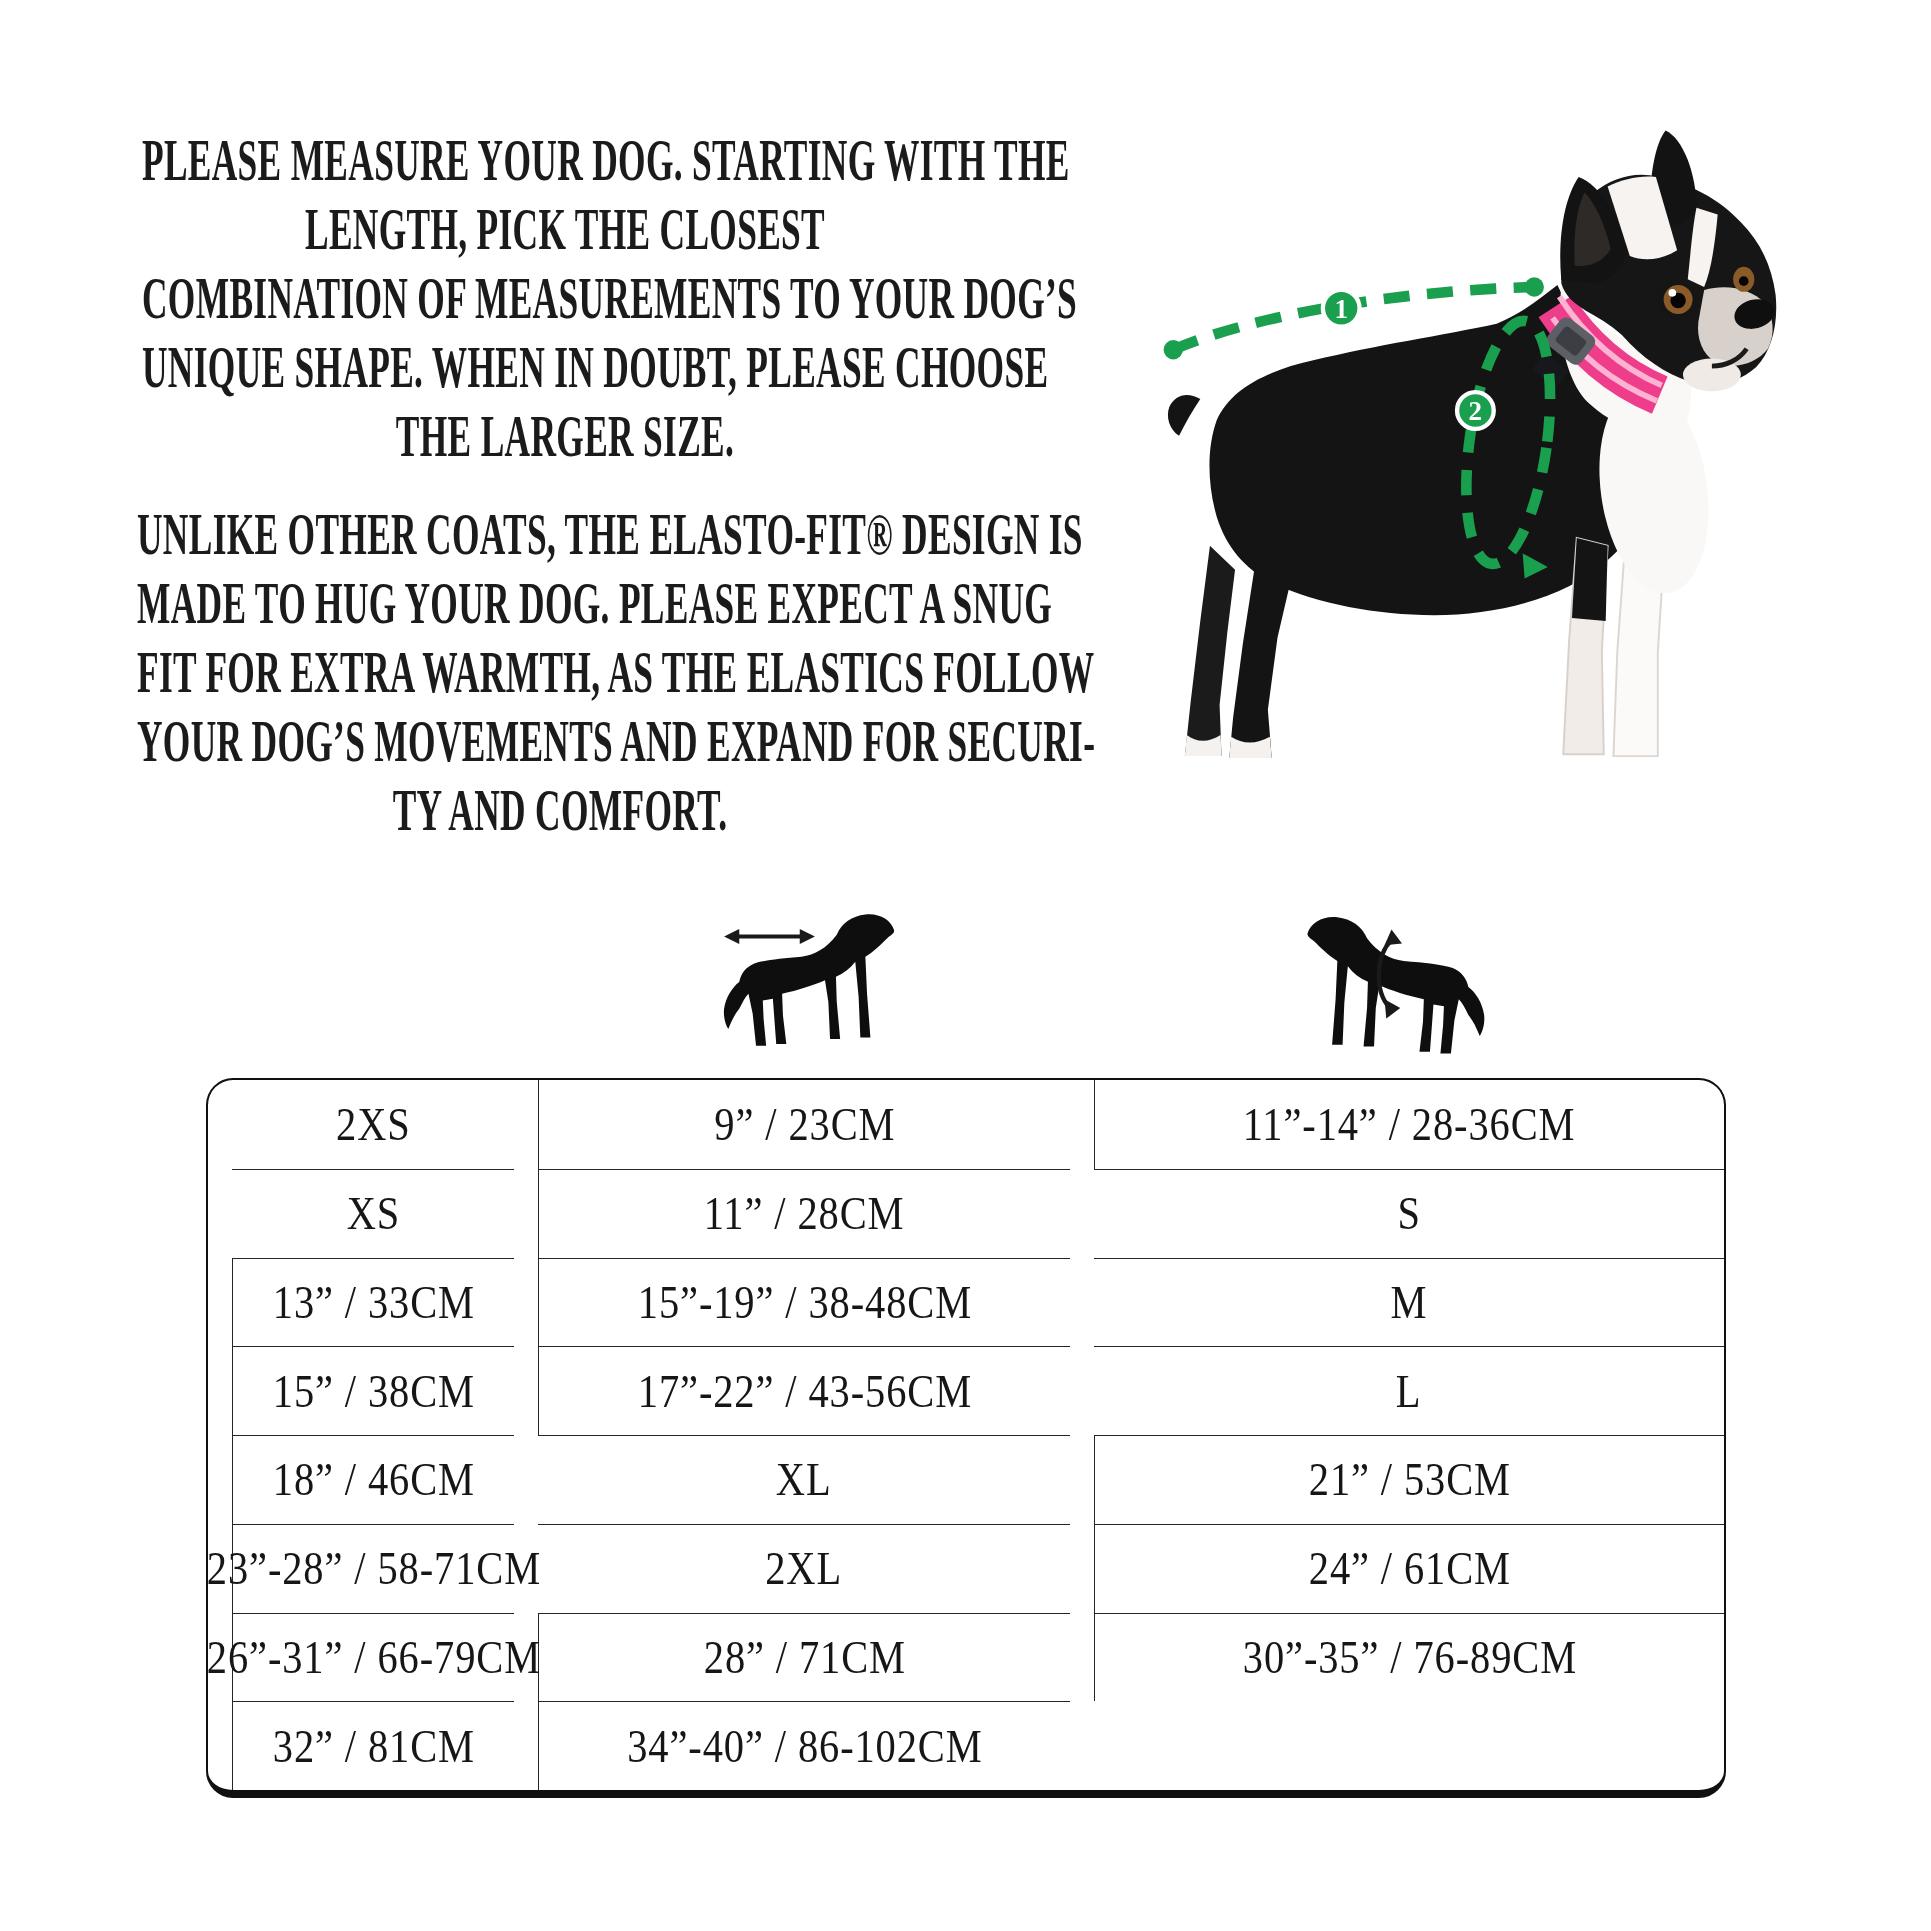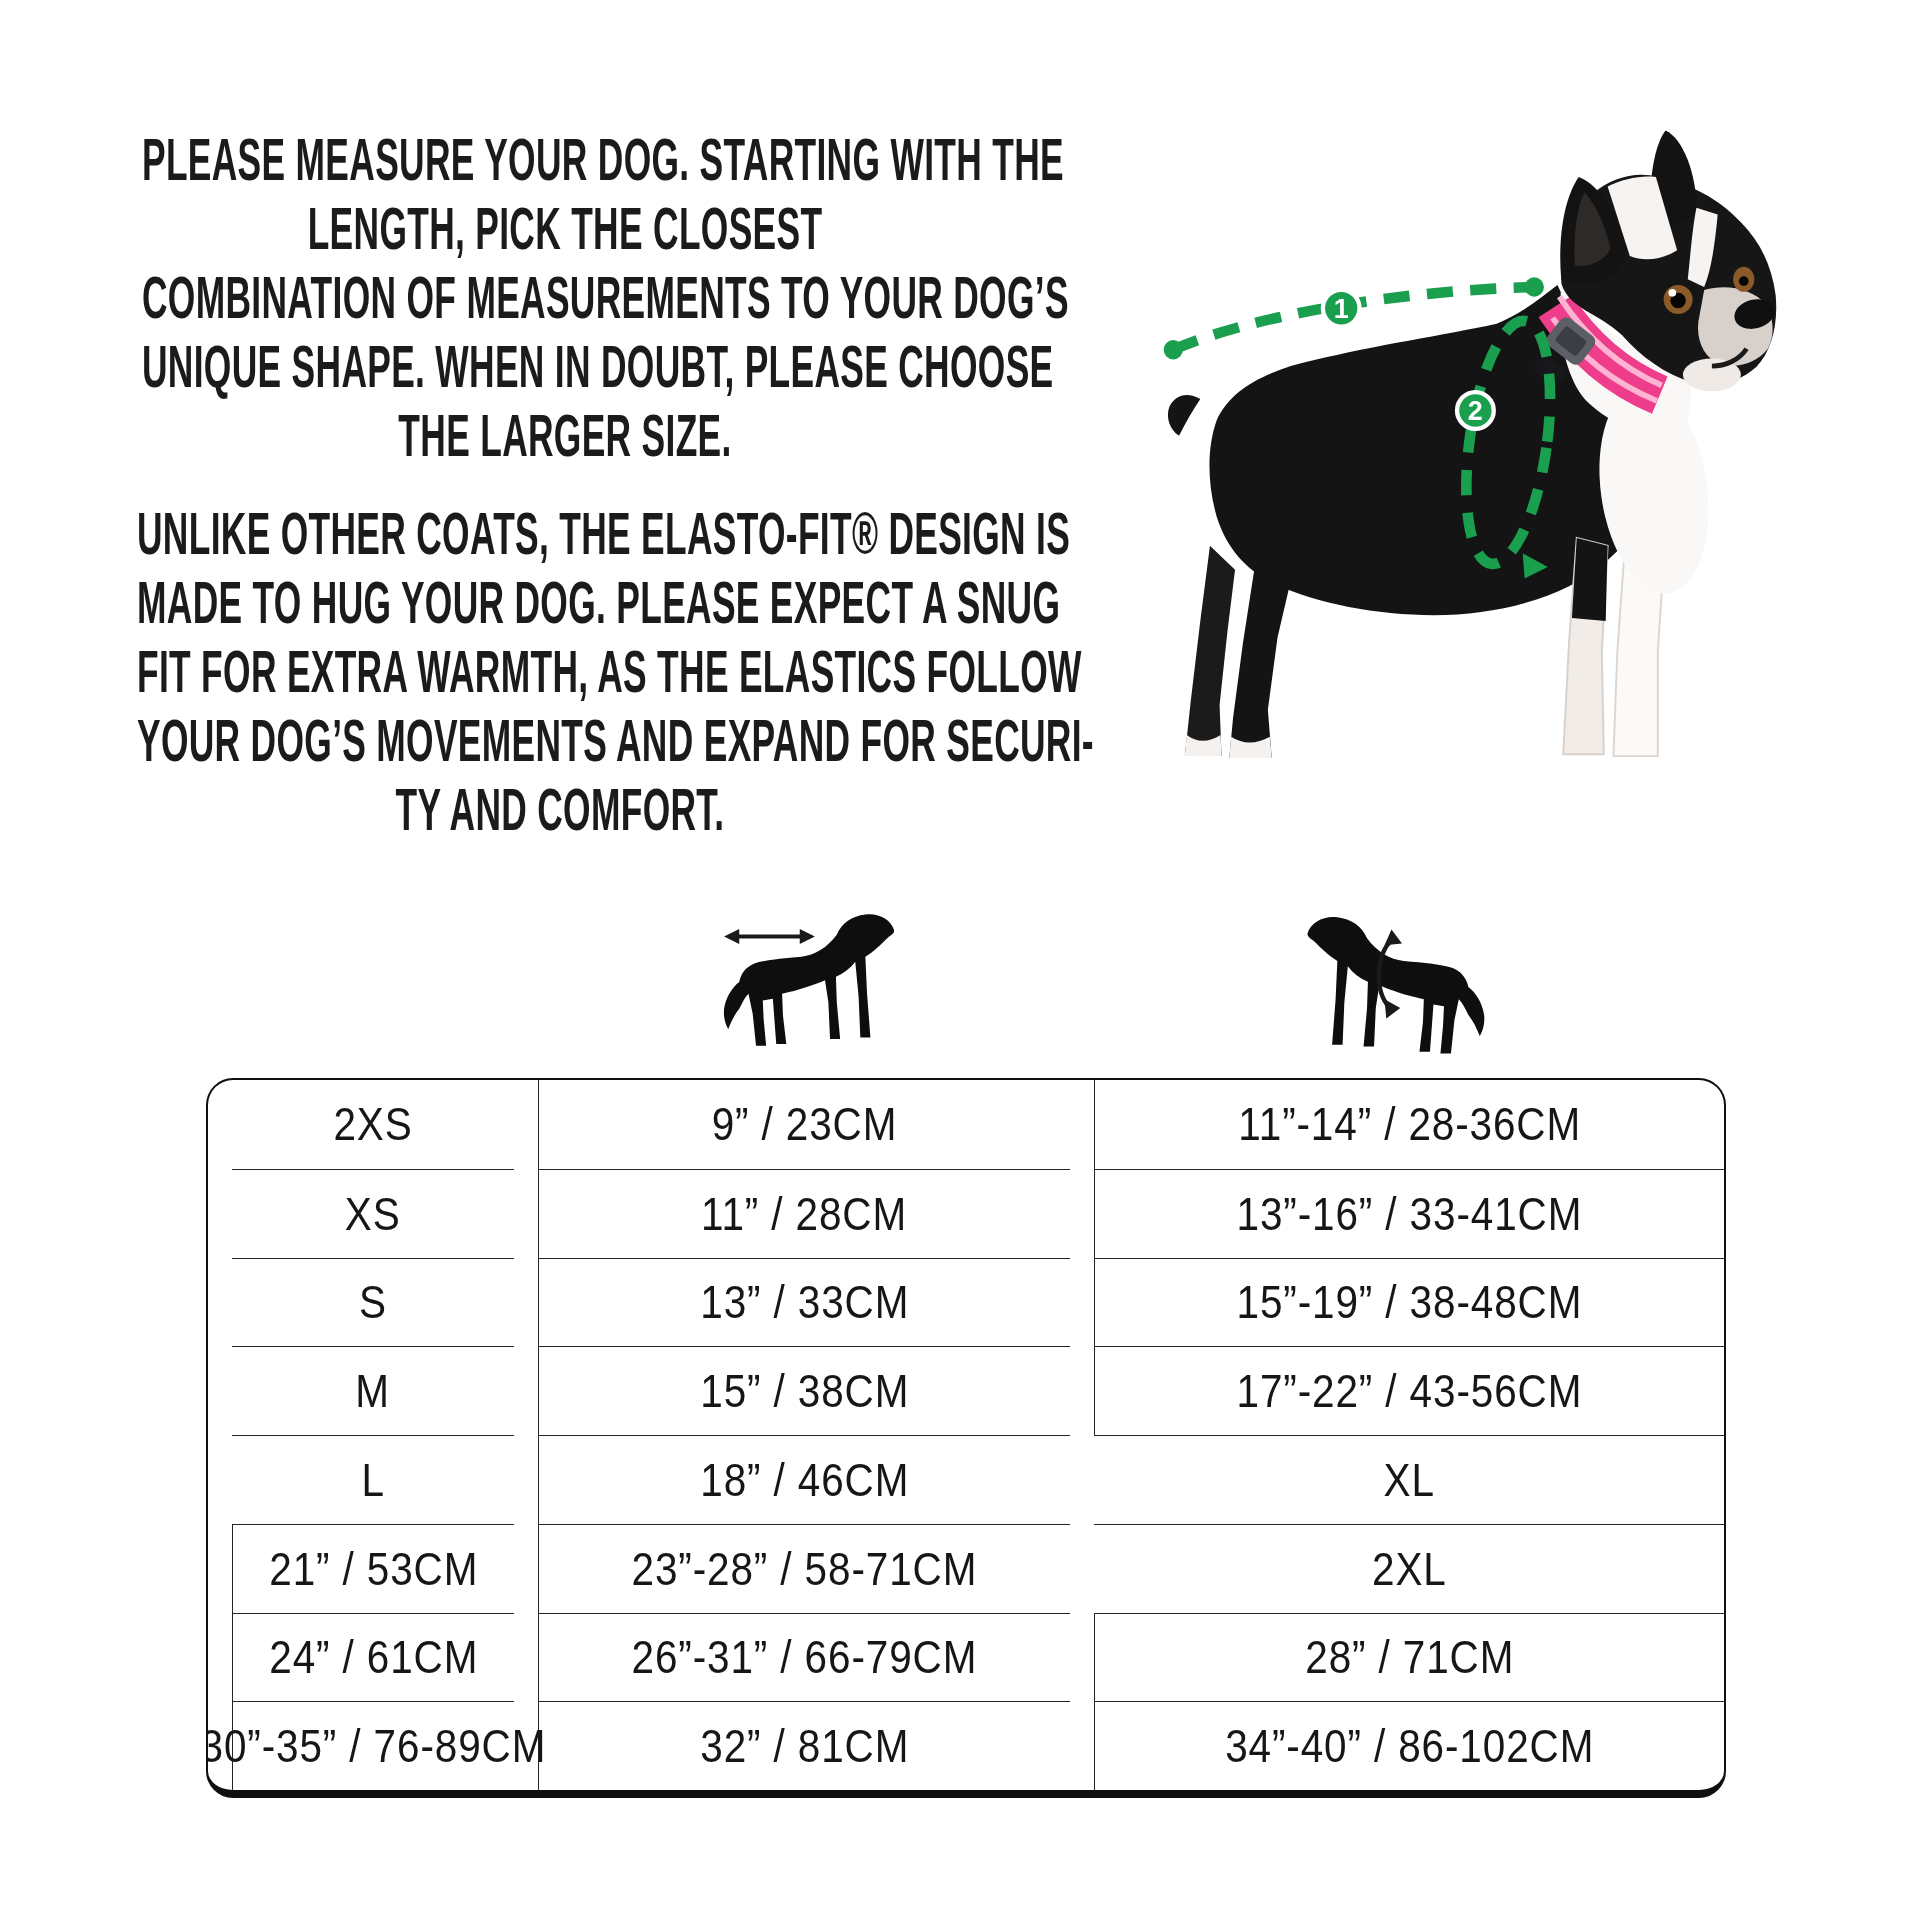--- a/index.html
+++ b/index.html
@@ -1,17 +1,17 @@
 <!DOCTYPE html>
 <html><head>
 <meta charset="utf-8">
 <style>
   html,body{margin:0;padding:0;background:#ffffff;}
   .page{position:relative;width:1931px;height:1931px;background:#ffffff;overflow:hidden;
-        font-family:Liberation Sans, sans-serif;color:#1a1a1a;}
+        font-family:Liberation Serif, serif;color:#1a1a1a;}
   
   .condensed{position:absolute;text-align:center;font-weight:bold;font-size:59px;line-height:69px;
              letter-spacing:0.5px;transform:scaleX(0.60);transform-origin:50% 0;color:#1b1b1b;}
   .condensed div{white-space:nowrap;}
   #intro{left:-140px;top:126px;width:1410px;}
   #fitnote{left:-145px;top:500px;width:1410px;}
   
   .art{position:absolute;}
   
   #size-table{position:absolute;left:206px;top:1078px;width:1520px;height:720px;
@@ -161,23 +161,20 @@
     <div class="cell right">
         <span>11”-14” / 28-36CM</span>
       </div>
 
     <div class="cell rb">
         <span>XS</span>
       </div>
     <div class="cell mid rb">
         <span>11” / 28CM</span>
       </div>
-    <div class="cell right rb">
-        <span>13”-16” / 33-41CM</span>
-      </div>
 
     <div class="cell rb">
         <span>S</span>
       </div>
     <div class="cell mid rb">
         <span>13” / 33CM</span>
       </div>
     <div class="cell right rb">
         <span>15”-19” / 38-48CM</span>
       </div>

